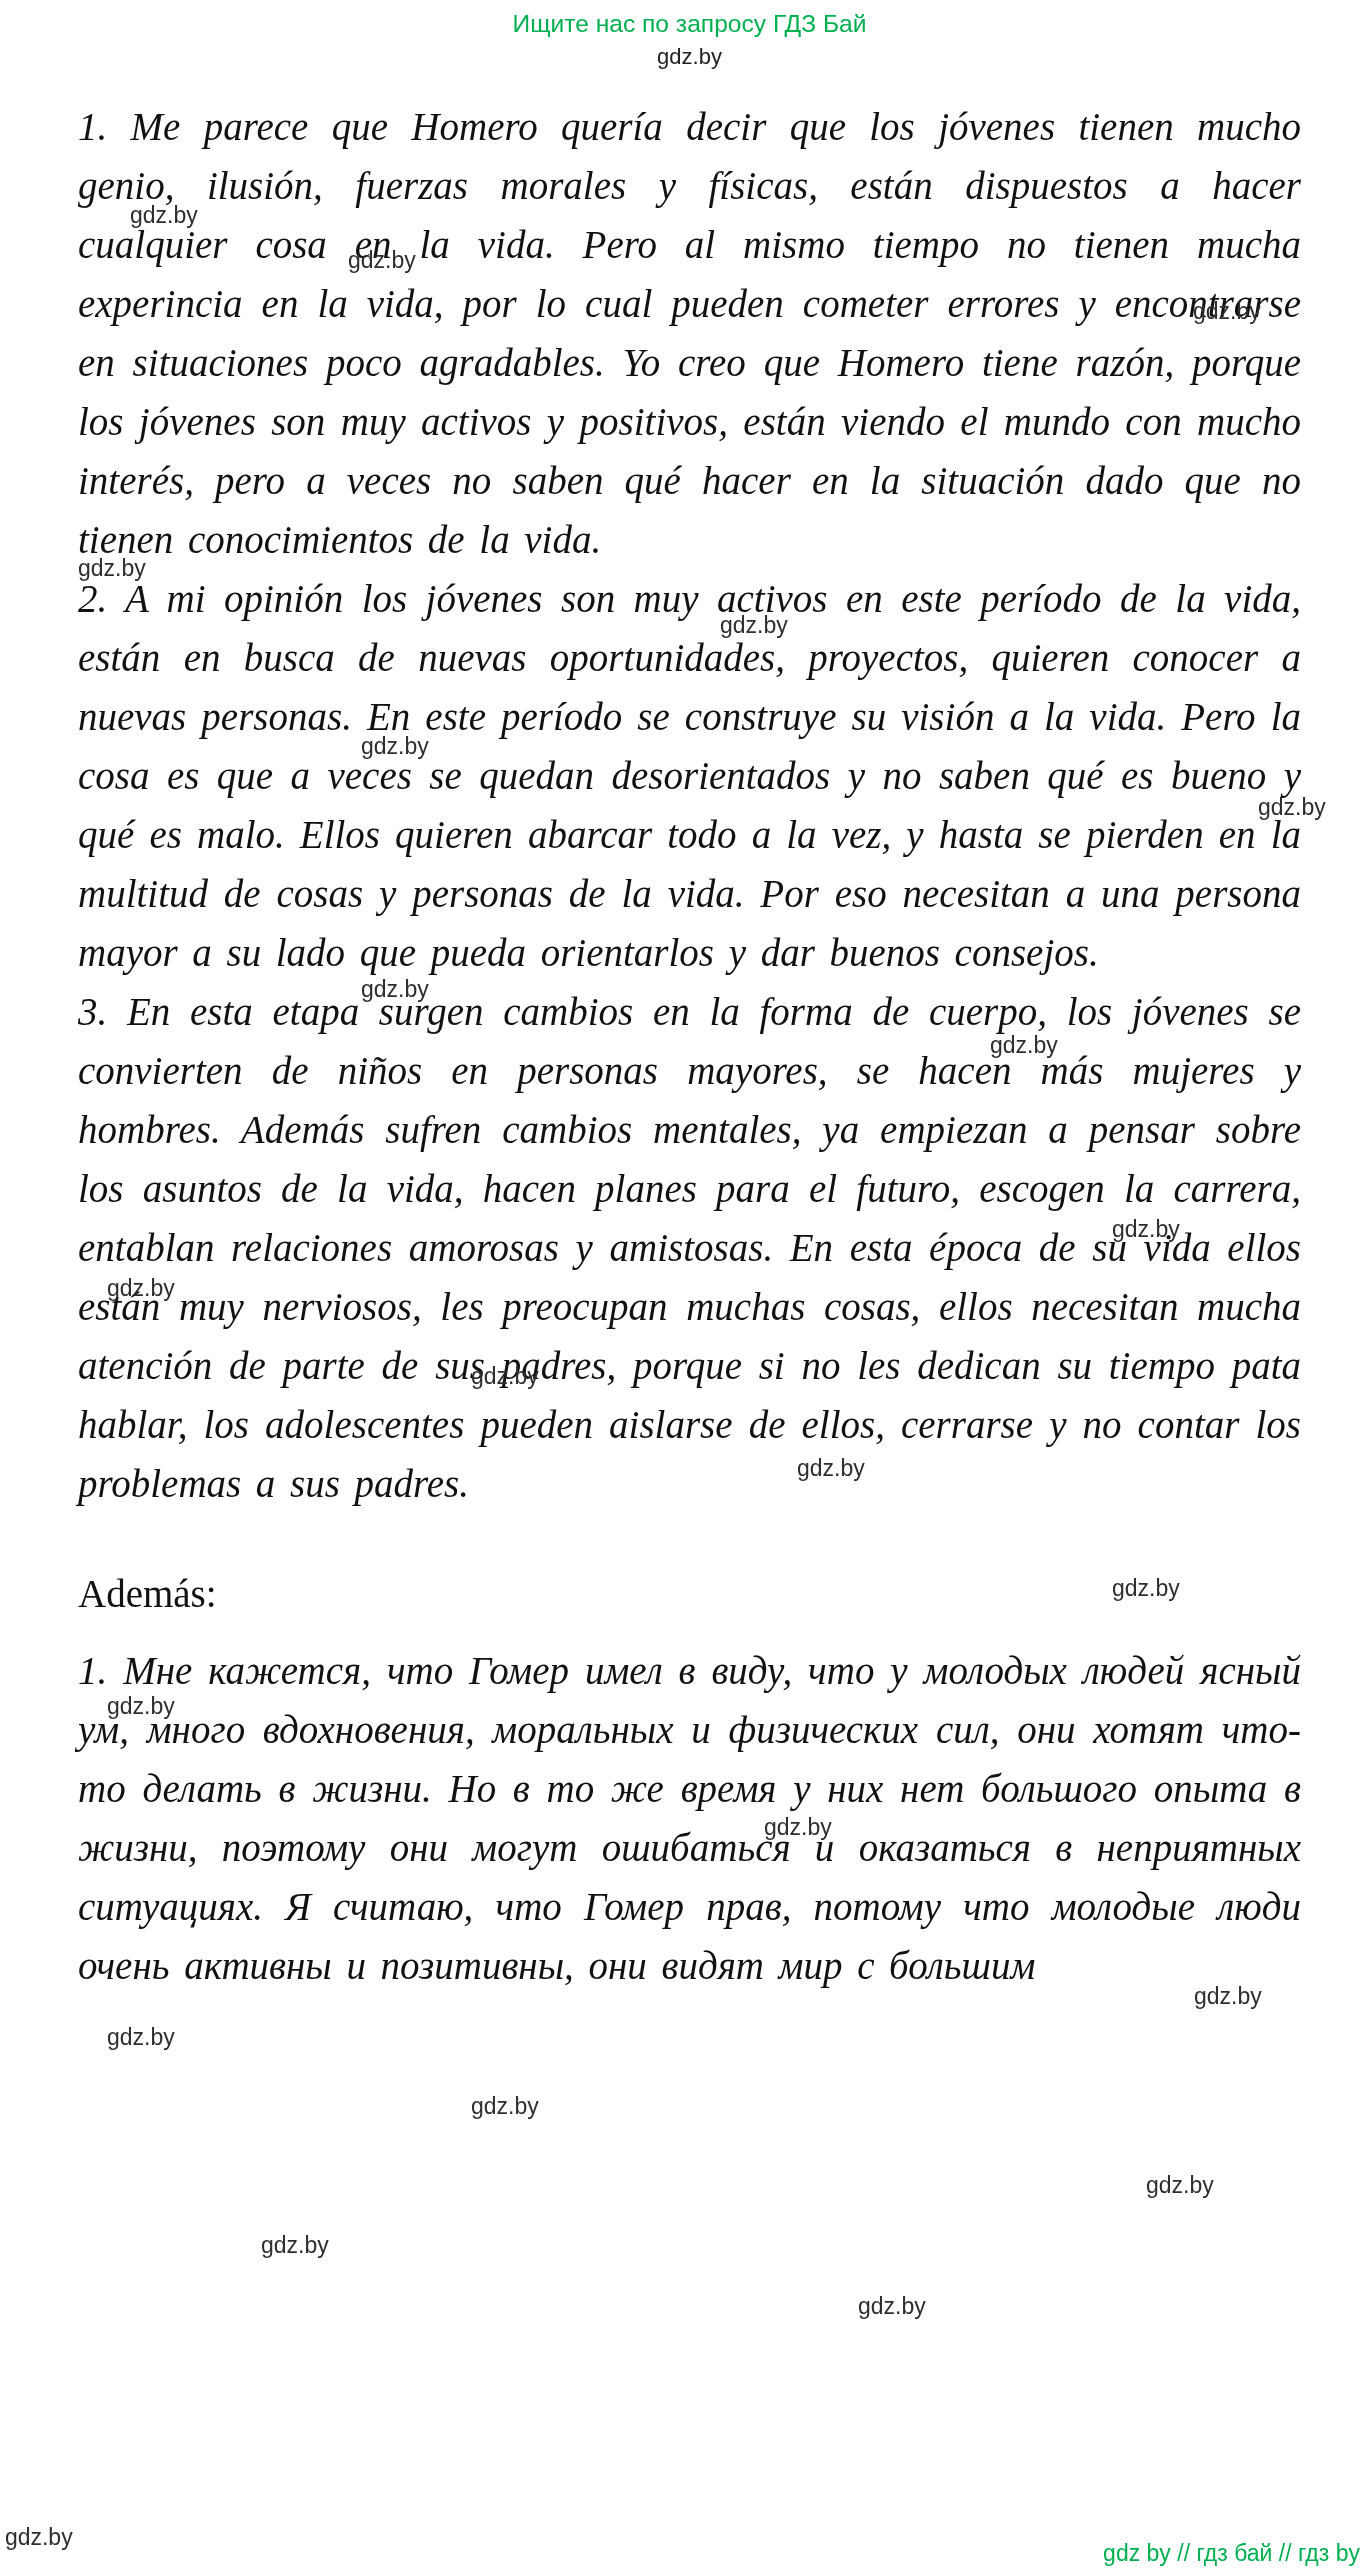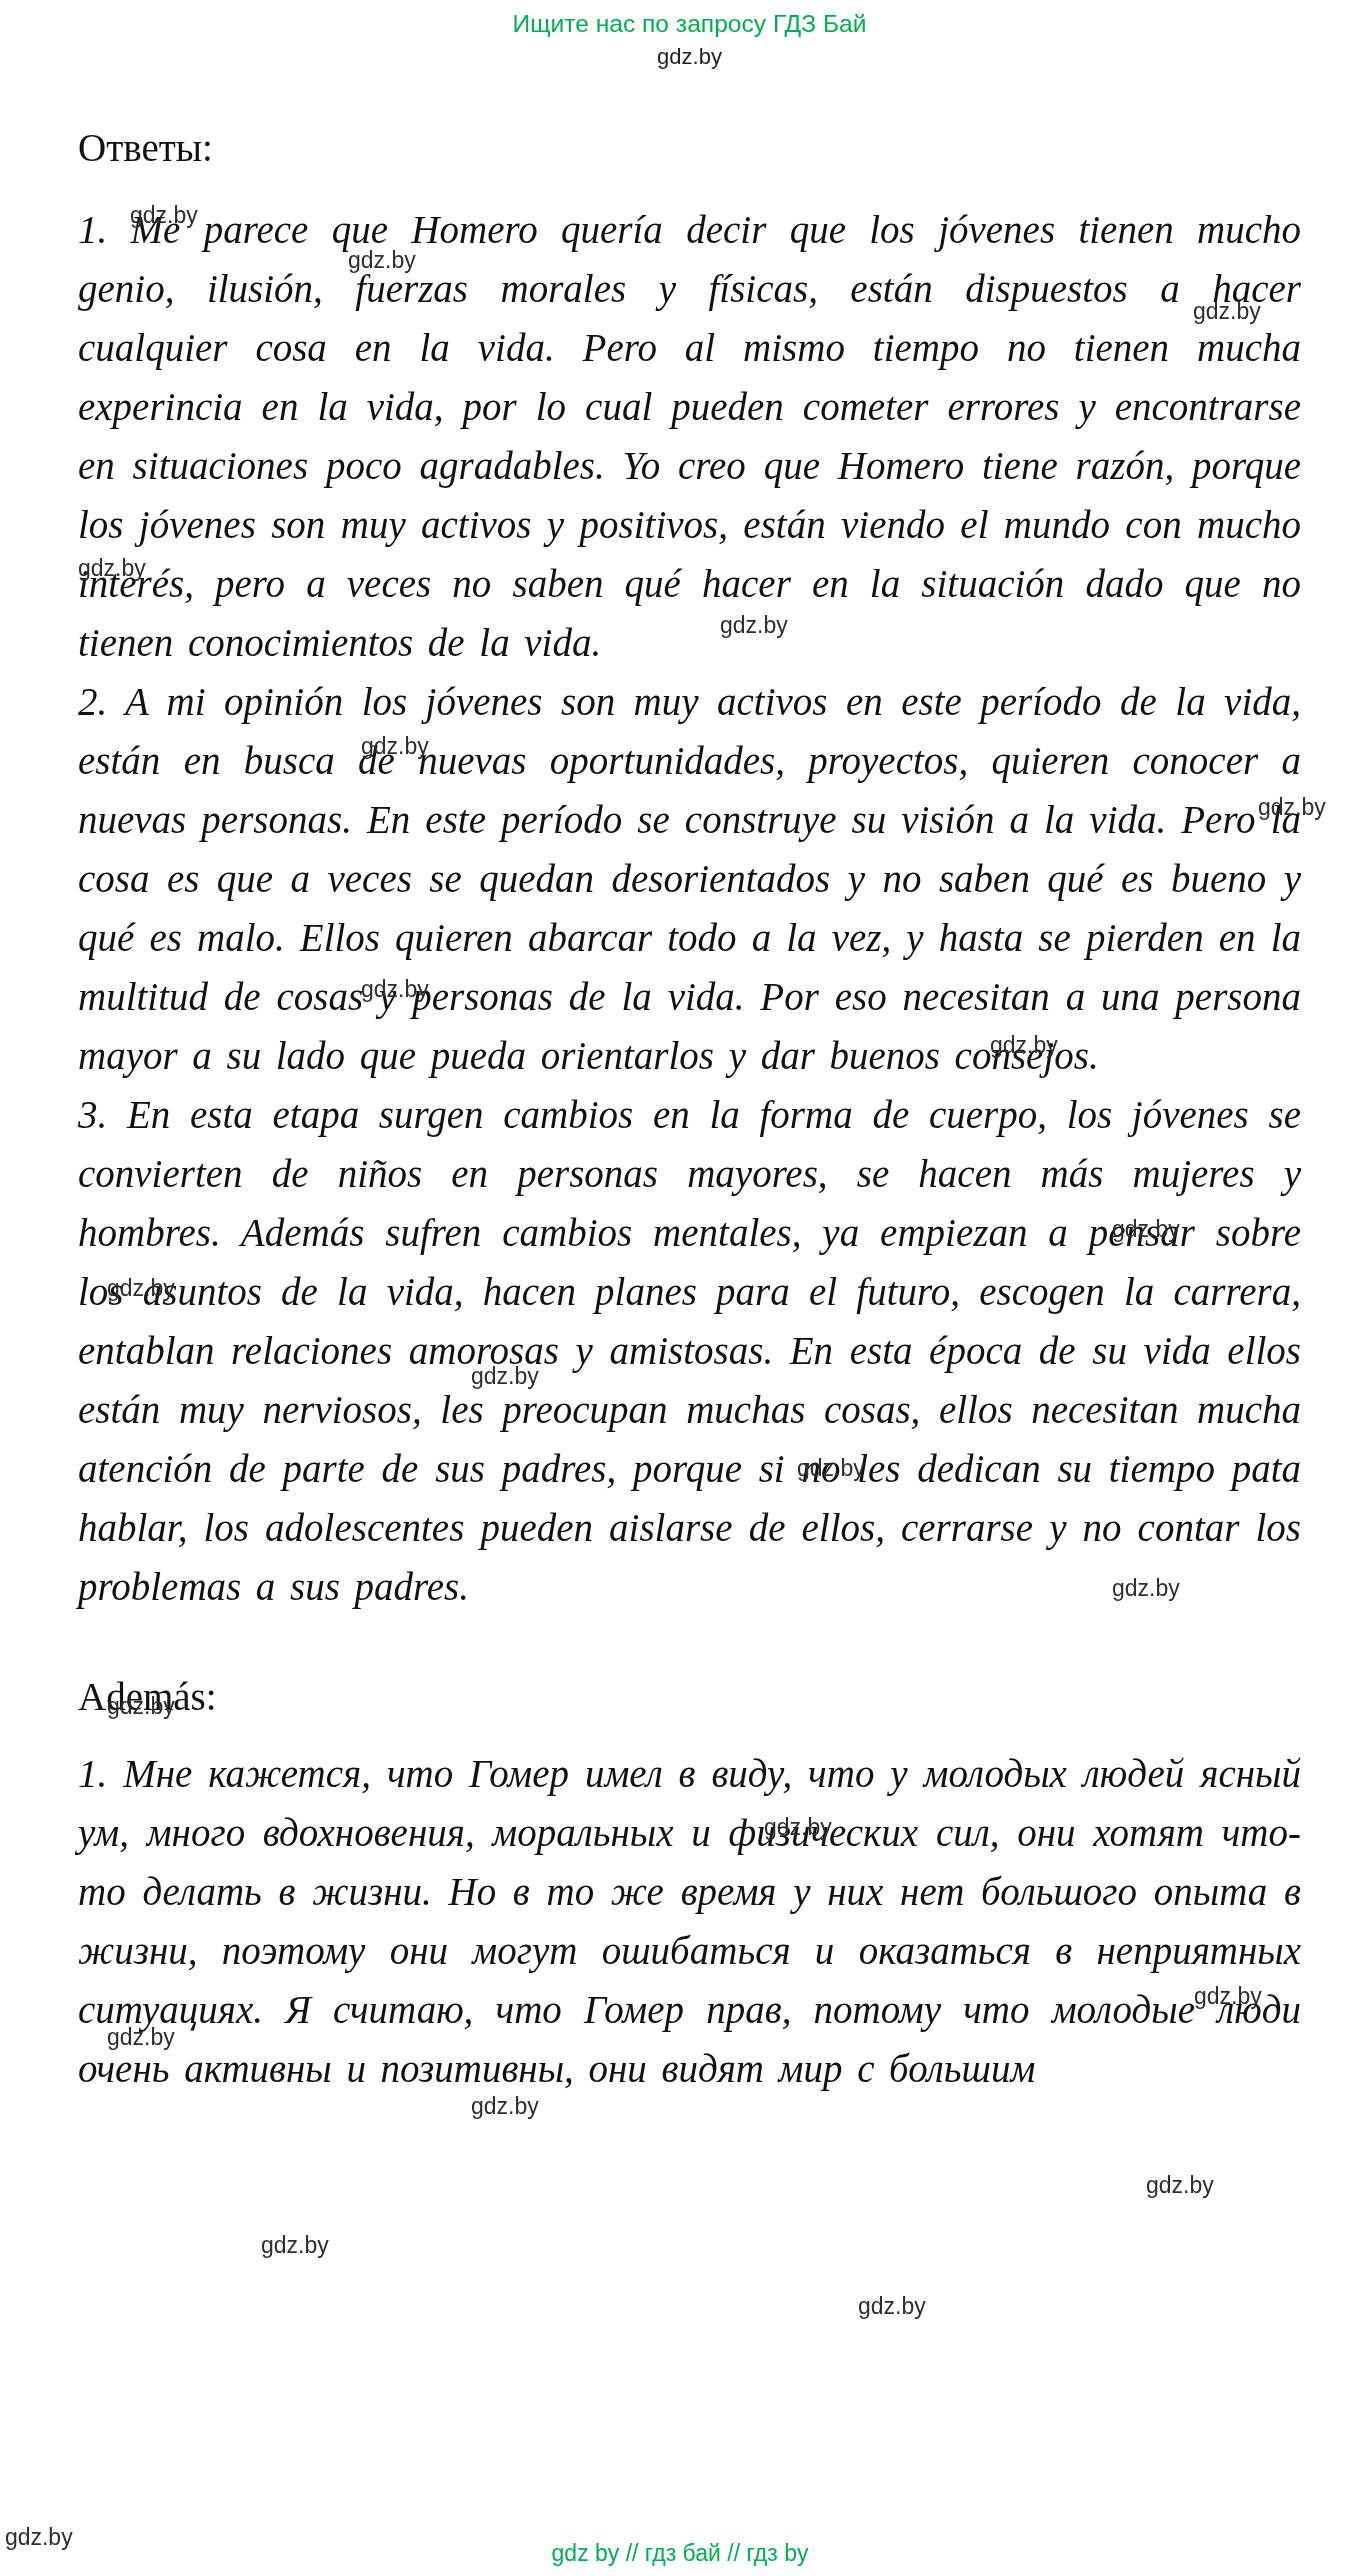--- a/index.html
+++ b/index.html
@@ -64,37 +64,36 @@
     font-size: 23px;
     line-height: 24.6px;
     color: #2e2e2e;
     white-space: nowrap;
   }
   .footer-promo {
     position: absolute;
     left: 0;
     right: 0;
     top: 2540px;
-    text-align: center;
+    text-align: right;
     font-family: "Liberation Sans", sans-serif;
     font-size: 23px;
     color: #00b050;
   }
 </style>
 </head>
 <body>
 
 <div class="page">
 
   <div class="content">
     <div class="promo-top">Ищите нас по запросу ГДЗ Бай</div>
     <div class="site-top">gdz.by</div>
 
 
-    <p class="label">Ответы:</p>
 
     <p class="para first">1. Me parece que Homero quería decir que los jóvenes tienen mucho genio, ilusión, fuerzas morales y físicas, están dispuestos a hacer cualquier cosa en la vida. Pero al mismo tiempo no tienen mucha experincia en la vida, por lo cual pueden cometer errores y encontrarse en situaciones poco agradables. Yo creo que Homero tiene razón, porque los jóvenes son muy activos y positivos, están viendo el mundo con mucho interés, pero a veces no saben qué hacer en la situación dado que no tienen conocimientos de la vida.</p>
     <p class="para">2. A mi opinión los jóvenes son muy activos en este período de la vida, están en busca de nuevas oportunidades, proyectos, quieren conocer a nuevas personas. En este período se construye su visión a la vida. Pero la cosa es que a veces se quedan desorientados y no saben qué es bueno y qué es malo. Ellos quieren abarcar todo a la vez, y hasta se pierden en la multitud de cosas y personas de la vida. Por eso necesitan a una persona mayor a su lado que pueda orientarlos y dar buenos consejos.</p>
     <p class="para">3. En esta etapa surgen cambios en la forma de cuerpo, los jóvenes se convierten de niños en personas mayores, se hacen más mujeres y hombres. Además sufren cambios mentales, ya empiezan a pensar sobre los asuntos de la vida, hacen planes para el futuro, escogen la carrera, entablan relaciones amorosas y amistosas. En esta época de su vida ellos están muy nerviosos, les preocupan muchas cosas, ellos necesitan mucha atención de parte de sus padres, porque si no les dedican su tiempo pata hablar, los adolescentes pueden aislarse de ellos, cerrarse y no contar los problemas a sus padres.</p>
 
     <p class="label translation-label">Además:</p>
 
     <p class="para trans-first">1. Мне кажется, что Гомер имел в виду, что у молодых людей ясный ум, много вдохновения, моральных и физических сил, они хотят что-то делать в жизни. Но в то же время у них нет большого опыта в жизни, поэтому они могут ошибаться и оказаться в неприятных ситуациях. Я считаю, что Гомер прав, потому что молодые люди очень активны и позитивны, они видят мир с большим</p>
   </div>
 

